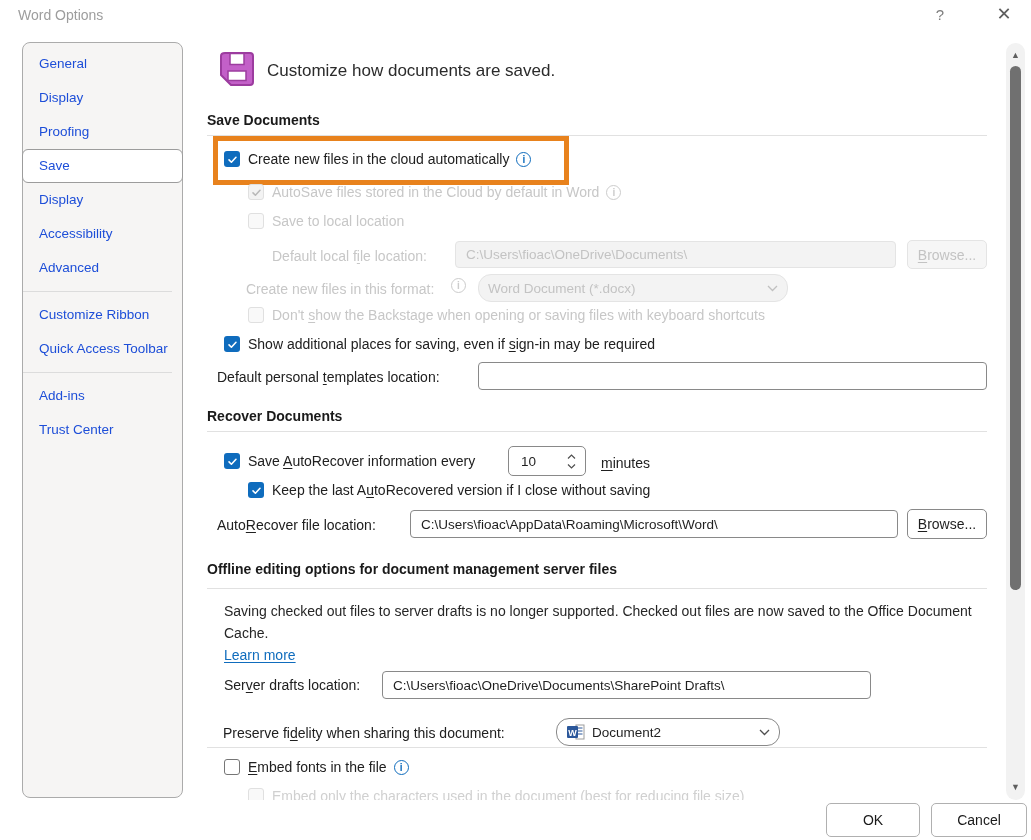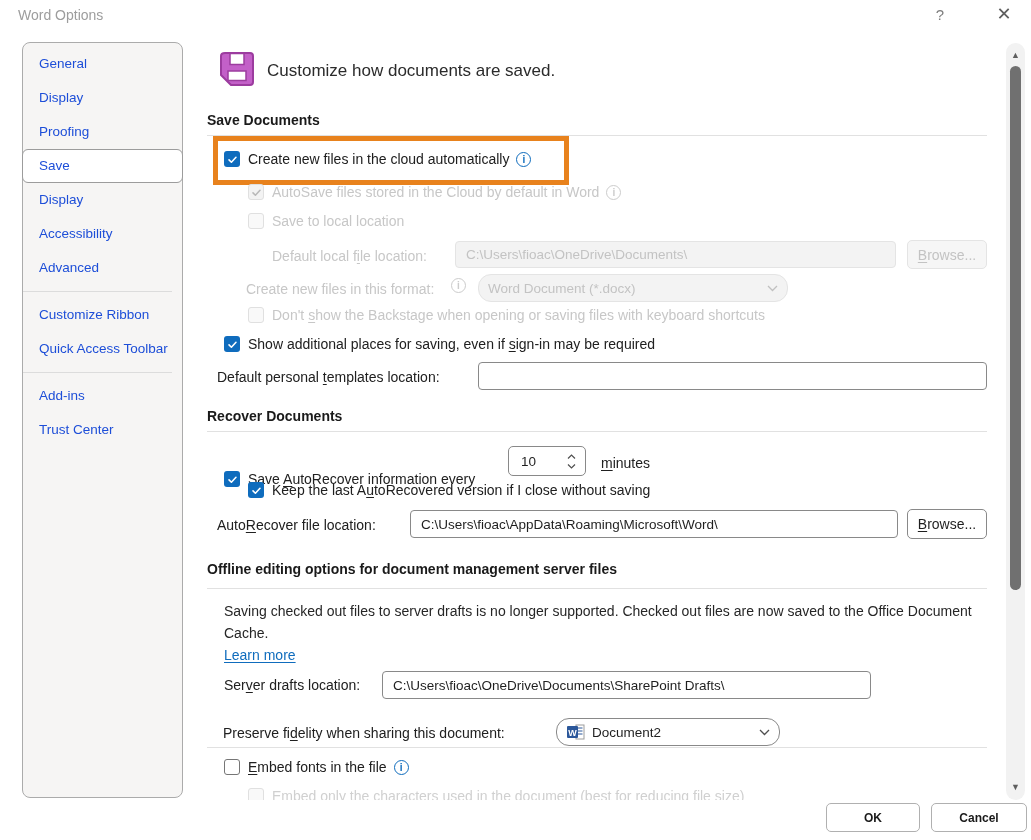--- a/index.html
+++ b/index.html
@@ -71,23 +71,23 @@
   
   .wordicon { margin-right:7px; flex:none; display:flex; }
   
   .sb-track { position:absolute; left:1006px; top:43px; width:19px; height:757px;
               background:#f2f2f2; border-radius:10px; }
   .sb-arrow { position:absolute; left:1006px; width:19px; text-align:center;
               font-size:9px; color:#5f5f5f; }
   .sb-thumb { position:absolute; left:1010px; top:66px; width:11px; height:524px;
               background:#707070; border-radius:6px; }
   
-  .footer-btn { position:absolute; top:803px; height:29px; border:1px solid #b0b0b0;
-                border-radius:5px; background:#fff; font-size:12px; color:#1a1a1a;
-                display:flex; align-items:center; justify-content:center;font-weight:bold; }
+  .footer-btn { position:absolute; top:803px; height:34px; border:1px solid #b0b0b0;
+                border-radius:5px; background:#fff; font-size:14px; color:#1a1a1a;
+                display:flex; align-items:center; justify-content:center; }
 </style>
 </head>
 <body>
 
 <div id="app">
 
   <div class="win-title">Word Options</div>
   <div class="win-help">?</div>
   <div class="win-close">✕</div>
 
@@ -173,21 +173,21 @@
       </span>
       <span>Show additional places for saving, even if <u>s</u>ign-in may be required</span>
     </div>
 
     <div class="lbl" style="left:217px; top:369px;">Default personal <u>t</u>emplates location:</div>
     <div class="field" style="left:478px; top:362px; width:509px; height:28px;"></div>
 
     <div class="h" style="left:207px; top:408px;">Recover Documents</div>
     <div class="rule" style="top:431px;"></div>
 
-    <div class="row" style="left:224px; top:453px;margin-top:18px;">
+    <div class="row" style="left:224px; top:453px;">
       <span class="cb checked">
         <svg width="11" height="11" viewBox="0 0 12 12">
             <path d="M2.2 6.4 L4.8 9 L9.8 3.6" fill="none" stroke="#ffffff" stroke-width="1.7" stroke-linecap="round" stroke-linejoin="round"></path>
           </svg>
       </span>
       <span>Save <u>A</u>utoRecover information every</span>
     </div>
     <div class="spin">
       <span class="val">10</span>
       <span class="arrows">

